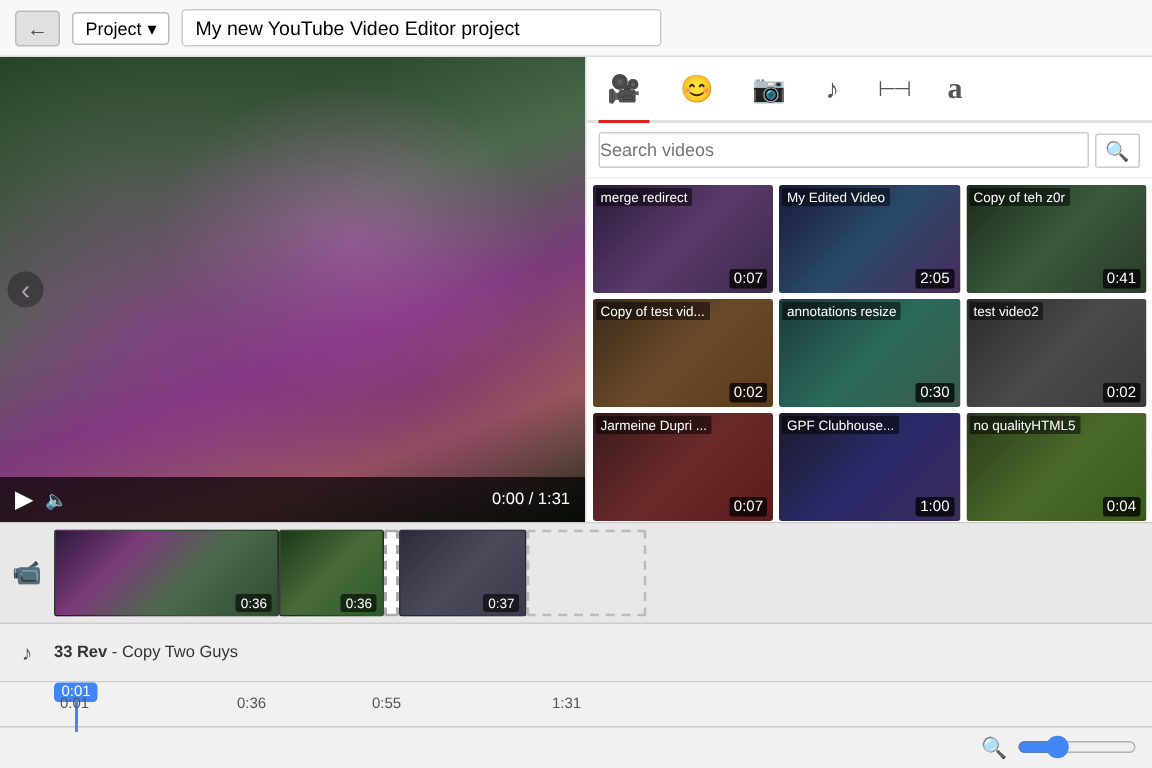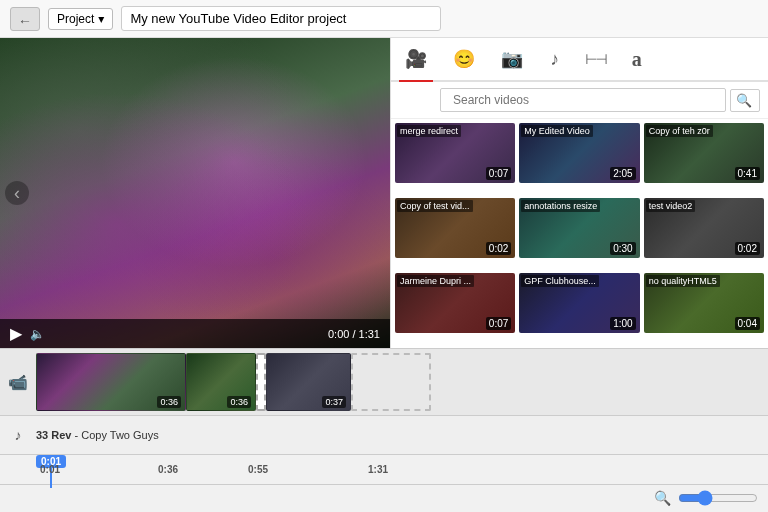--- a/index.html
+++ b/index.html
@@ -71,33 +71,33 @@
       cursor: pointer; padding: 4px 6px; color: #555; font-size: 18px; position: relative;
       display: flex; align-items: center; justify-content: center;
     }
     .media-tab.active::after {
       content: ''; position: absolute; bottom: -8px; left: 0; right: 0; height: 2px; background: #dd2222;
     }
     #search-bar {
       display: flex; align-items: center; padding: 6px 8px; gap: 4px; border-bottom: 1px solid #eee;
     }
     #search-input {
-      flex: 1; border: 1px solid #ccc; border-radius: 2px; padding: 4px 12px; font-size: 12px; outline: none; margin-left: 41px;
+      flex: 1; border: 1px solid #ccc; border-radius: 2px; padding: 4px 0; font-size: 12px; outline: none;
     }
     #search-btn {
       background: none; border: 1px solid #ccc; border-radius: 2px; padding: 3px 6px; cursor: pointer;
       color: #555; font-size: 13px;
     }
     #video-grid {
       flex: 1; overflow-y: auto; padding: 4px;
       display: grid; grid-template-columns: repeat(3, 1fr); gap: 4px;
     }
     .video-thumb {
       position: relative; cursor: pointer; background: #be185d; border-radius: 2px; overflow: hidden;
-      height: 60px;
+      height: 72px;
     }
     .video-thumb-bg {
       width: 100%; height: 100%; display: flex; align-items: center; justify-content: center;
     }
     .thumb-1 { background: linear-gradient(135deg, #2a1a3a, #5a3a6a, #3a2a4a); }
     .thumb-2 { background: linear-gradient(135deg, #1a1a3a, #2a4a6a, #4a2a5a); }
     .thumb-3 { background: linear-gradient(135deg, #1a2a1a, #3a5a3a, #2a3a2a); }
     .thumb-4 { background: linear-gradient(135deg, #3a2a1a, #6a4a2a, #5a3a1a); }
     .thumb-5 { background: linear-gradient(135deg, #1a3a3a, #2a6a5a, #3a5a4a); }
     .thumb-6 { background: linear-gradient(135deg, #2a2a2a, #4a4a4a, #3a3a3a); }
@@ -161,21 +161,21 @@
     }
     #audio-track-icon {
       width: 36px; display: flex; align-items: center; justify-content: center; color: #555; font-size: 14px;
     }
     #audio-track-content {
       flex: 1; padding: 4px 0; font-size: 11px; color: #333;
     }
     #audio-label strong { font-weight: bold; }
     #timeline-ruler {
       display: flex; align-items: center; padding: 4px 0 4px 36px; height: 30px;
-      border-bottom: 1px solid #ccc; background: #f1f1f1; position: relative; font-weight: bold;
+      border-bottom: 1px solid #ccc; background: #f1f1f1; position: relative;
     }
     .ruler-mark {
       color: #555; font-size: 10px; position: absolute;
     }
     #playhead {
       position: absolute; left: 36px; top: 0; display: flex; flex-direction: column; align-items: center;
     }
     #playhead-label {
       background: #4285f4; color: #fff; font-size: 10px; padding: 1px 5px; border-radius: 3px;
     }

